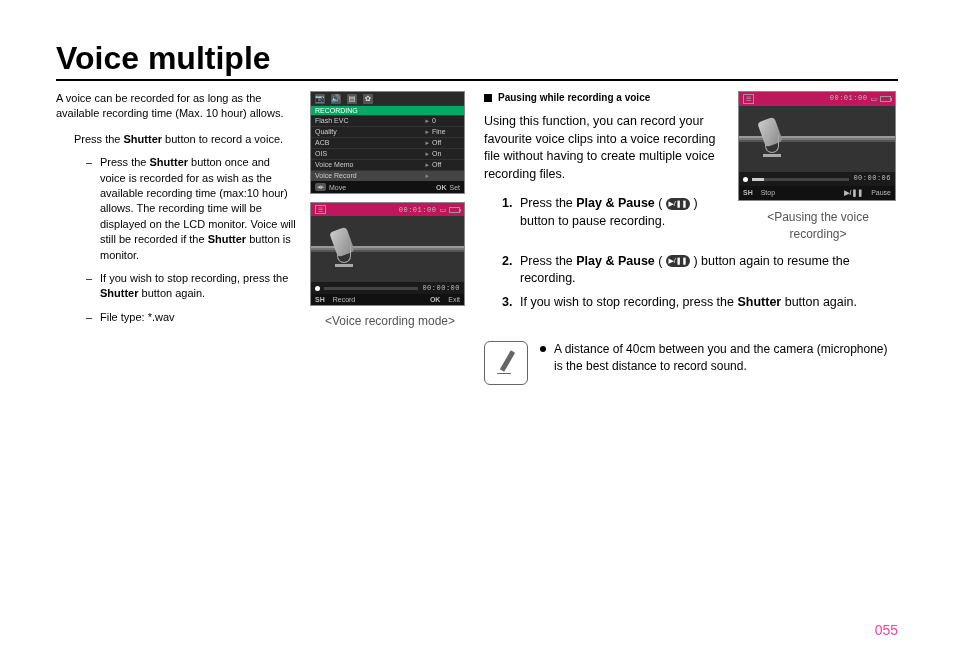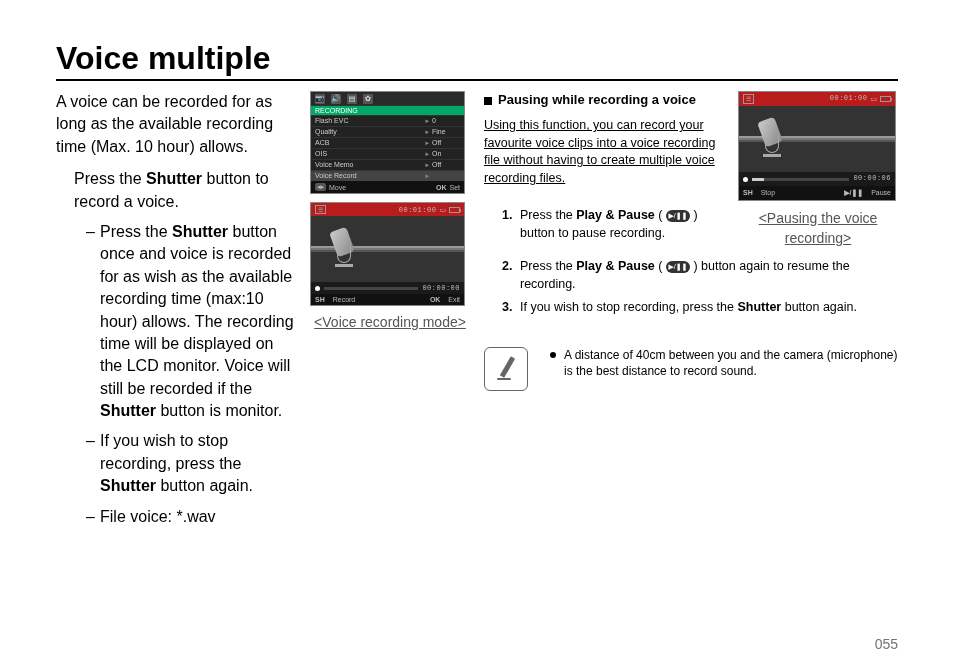--- a/index.html
+++ b/index.html
@@ -13,21 +13,21 @@
     position: relative;
   }
   .page-title {
     font-size: 32px;
     font-weight: bold;
     border-bottom: 2px solid #000;
     padding-bottom: 2px;
     margin-bottom: 10px;
   }
   .columns { display: flex; gap: 14px; }
-  .col-left { width: 240px; font-size: 16px; line-height: 1.4; }
+  .col-left { width: 240px; font-size: 11px; line-height: 1.4; }
   .col-mid { width: 160px; }
   .col-right { flex: 1; font-size: 12.5px; line-height: 1.4; }
   .intro { margin-bottom: 10px; }
   .sub { margin-left: 18px; margin-bottom: 8px; }
   .dash-list { margin-left: 30px; }
   .dash-item { position: relative; margin-bottom: 8px; padding-left: 14px; }
   .dash-item::before { content: "–"; position: absolute; left: 0; }
   .bold { font-weight: bold; text-align: right; }
   .ord-list { margin-left: 18px; margin-bottom: 8px; }
   .ord-item { position: relative; margin-bottom: 6px; padding-left: 18px; }
@@ -43,52 +43,52 @@
   .menu-row { display:flex; border-top:1px solid #333; padding:1px 4px; font-size:7px; }
   .menu-row .lbl { flex:1; color:#ccc; }
   .menu-row .arr { color:#888; margin:0 3px; }
   .menu-row .val { width:28px; color:#ccc; }
   .menu-row.sel { background:#444; }
   .menu-foot { display:flex; justify-content:space-between; padding:2px 4px; font-size:7px; background:#111; color:#bbb; }
   .foot-g { display:flex; align-items:center; gap:3px; }
   .foot-pill { background:#555; border-radius:2px; padding:0 2px; }
 
   .shot-rec { width:155px; }
-  .rec-top { display:flex; justify-content:space-between; padding:2px 4px; font-size:7px; background:#b91c1c; color:#bbb; }
+  .rec-top { display:flex; justify-content:space-between; padding:2px 4px; font-size:7px; background:#be185d; color:#bbb; }
   .lcd-time { font-family: 'Courier New', monospace; letter-spacing:0.5px; }
   .rec-mid { height:66px; background:linear-gradient(#333 0%, #333 45%, #999 45%, #999 48%, #777 48%, #777 51%, #555 51%, #555 54%, #333 54%); display:flex; align-items:center; justify-content:flex-start; padding-left:18px; position:relative; }
   .mic { position:relative; width:40px; height:40px; }
   .mic-head { width:18px; height:26px; background:linear-gradient(135deg,#ccc,#888); border-radius:4px; transform:rotate(-20deg); position:absolute; top:0; left:4px; }
   .mic-stand { width:14px; height:18px; border:1.5px solid #aaa; border-top:none; border-radius:0 0 8px 8px; position:absolute; bottom:6px; left:8px; }
   .mic-base { width:18px; height:3px; background:#aaa; position:absolute; bottom:2px; left:6px; }
   .rec-bar { display:flex; align-items:center; padding:2px 4px; font-size:7px; background:#1a1a1a; color:#bbb; }
   .prog { flex:1; height:3px; background:#444; margin:0 4px; position:relative; }
   .prog-fill { position:absolute; left:0; top:0; bottom:0; width:8%; background:#ccc; }
   .dot { width:5px; height:5px; border-radius:50%; background:#fff; }
   .rec-foot { display:flex; justify-content:space-between; padding:2px 4px; font-size:7px; background:#111; color:#bbb; }
-  .caption { font-size:14px; color:#555; text-align:center; margin-bottom:10px;text-decoration:underline; }
+  .caption { font-size:12px; color:#555; text-align:center; margin-bottom:10px; }
 
   .right-top { display:flex; gap:10px; }
   .right-text { flex:1; }
   .right-shot { width:160px; }
-  .sect-title { font-weight:bold; font-size:13px; margin-bottom:8px; }
+  .sect-title { font-weight:bold; font-size:10px; margin-bottom:8px; }
   .sqbullet { display:inline-block; width:8px; height:8px; background:#000; margin-right:6px; vertical-align:middle; }
   .pill-icon { display:inline-flex; width:24px; height:12px; background:#333; border-radius:6px; vertical-align:middle; align-items:center; justify-content:center; gap:1px; }
   .pill-icon span { font-size:7px; color:#fff; }
 
-  .note-box { display:flex; gap:20px; margin-top:30px; }
+  .note-box { display:flex; gap:10px; margin-top:30px; }
   .note-icon { width:44px; height:44px; border:1.5px solid #666; border-radius:6px; display:flex; align-items:center; justify-content:center; }
   .pencil { width:22px; height:26px; position:relative; }
   .pencil-body { width:5px; height:22px; background:#666; transform:rotate(30deg); position:absolute; left:10px; top:0; border-radius:1px 1px 0 0; }
   .pencil-line { position:absolute; bottom:2px; left:2px; width:14px; height:1.5px; background:#666; border-radius:1px; }
   .note-list { flex:1; font-size:12px; line-height:1.4; }
   .note-item { position:relative; padding-left:16px; margin-bottom:6px; }
   .note-item::before { content:""; width:6px; height:6px; border-radius:50%; background:#000; position:absolute; left:2px; top:5px; }
 
-  .page-num { position:absolute; right:56px; bottom:8px; font-size:14px; color:#737373; }
+  .page-num { position:absolute; right:56px; bottom:22px; font-size:14px; color:#ec4899; }
   .batt { display:inline-block; width:11px; height:6px; border:1px solid #999; position:relative; }
   .batt::after { content:""; position:absolute; right:-2px; top:1px; width:1.5px; height:3px; background:#999; }
 </style>
 </head>
 <body>
 
 <div class="page-title">Voice multiple</div>
 
 <div class="columns">
 
@@ -98,21 +98,21 @@
       <span>Press the </span><span class="bold">Shutter</span><span> button to record a voice.</span>
     </div>
     <div class="dash-list">
       <div class="dash-item">
         <span>Press the </span><span class="bold">Shutter</span><span> button once and voice is recorded for as wish as the available recording time (max:10 hour) allows. The recording time will be displayed on the LCD monitor. Voice will still be recorded if the </span><span class="bold">Shutter</span><span> button is monitor.</span>
       </div>
       <div class="dash-item">
         <span>If you wish to stop recording, press the </span><span class="bold">Shutter</span><span> button again.</span>
       </div>
       <div class="dash-item">
-        <span>File voice: *.wav</span>
+        <span>File type: *.wav</span>
       </div>
     </div>
   </div>
 
   <div class="col-mid">
 
     <div class="shot shot-menu">
       <div class="tabbar">
         <span class="tabicon">📷</span>
         <span class="tabicon">🔊</span>
@@ -194,21 +194,21 @@
     </div>
     <div class="caption">&lt;Voice recording mode&gt;</div>
   </div>
 
   <div class="col-right">
     <div class="right-top">
       <div class="right-text">
         <div class="sect-title">
           <span class="sqbullet"></span><span>Pausing while recording a voice</span>
         </div>
-        <div style="margin-bottom:20px;text-decoration:underline;">Using this function, you can record your favourite voice clips into a voice recording file without having to create multiple voice recording files.</div>
+        <div style="margin-bottom:12px;">Using this function, you can record your favourite voice clips into a voice recording file without having to create multiple voice recording files.</div>
         <div class="ord-list">
           <div class="ord-item">
             <span class="ord-num">1.</span>
             <span>Press the </span><span class="bold">Play &amp; Pause</span><span> ( </span><span class="pill-icon">
                 <span>▶/❚❚</span>
               </span><span> ) button to pause recording.</span>
           </div>
         </div>
       </div>
       <div class="right-shot">

